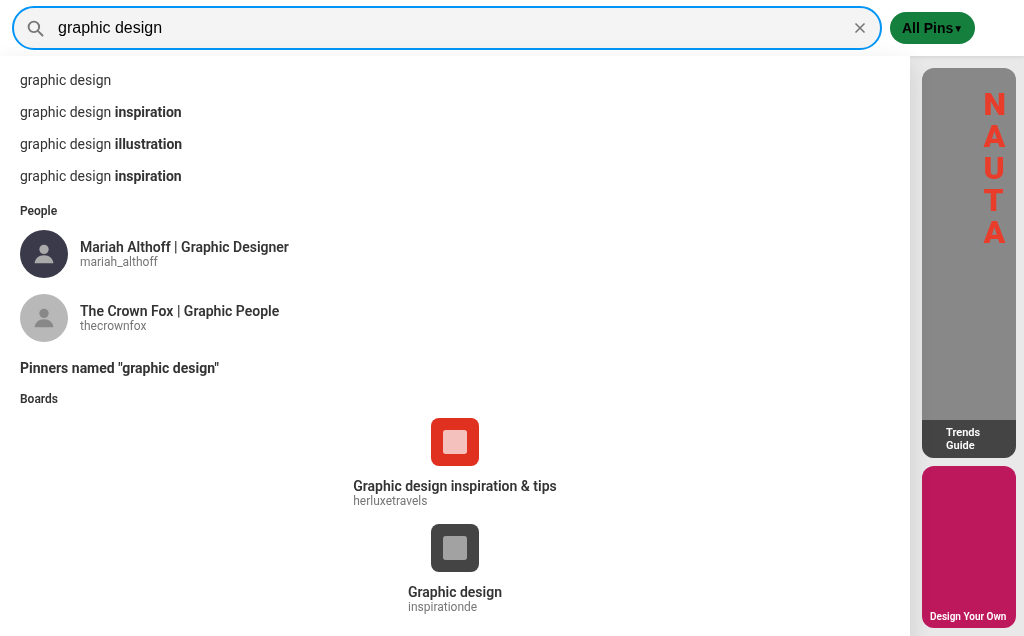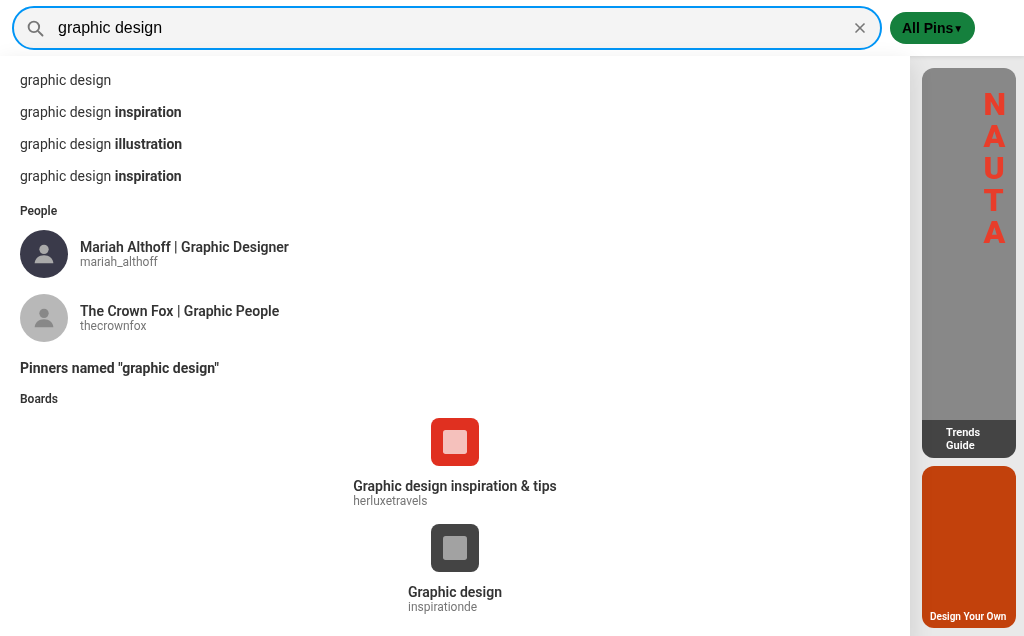--- a/index.html
+++ b/index.html
@@ -204,21 +204,21 @@
       right: 0;
       width: 110px;
       bottom: 0;
       display: flex;
       flex-direction: column;
       gap: 8px;
       padding: 8px;
     }
 
     .rpin1 { border-radius: 12px; background: #888; height: 390px; position: relative; overflow: hidden; }
-    .rpin2 { border-radius: 12px; background: #c2410c; flex: 1; position: relative; overflow: hidden; }
+    .rpin2 { border-radius: 12px; background: #be185d; flex: 1; position: relative; overflow: hidden; }
 
     .rpin1-text {
       position: absolute;
       right: 8px;
       top: 20px;
       font-size: 32px;
       font-weight: 900;
       color: #e83d2a;
       line-height: 1;
       letter-spacing: 2px;

